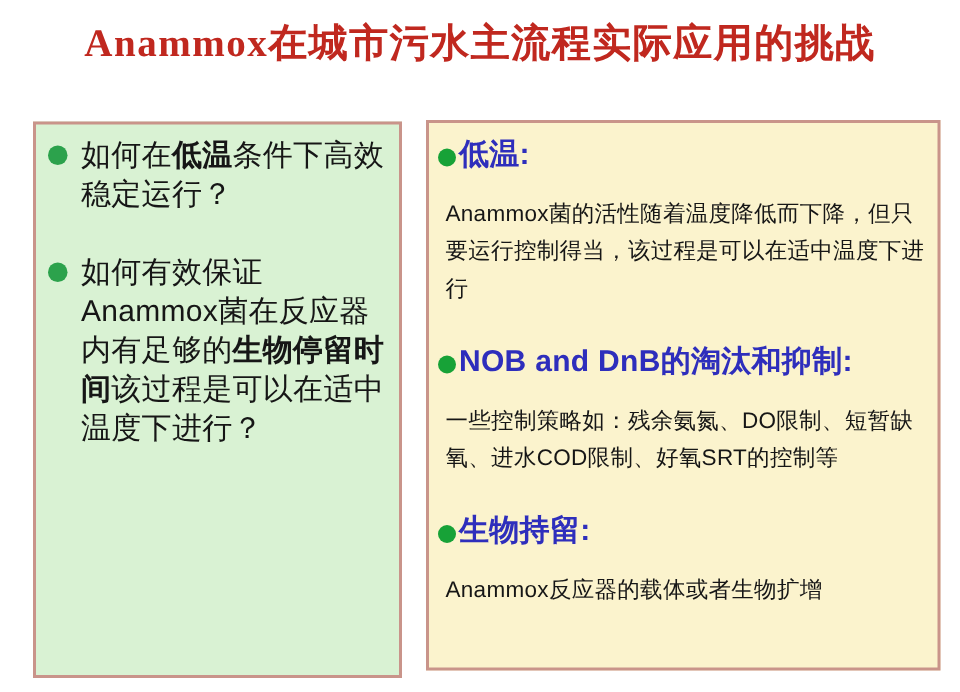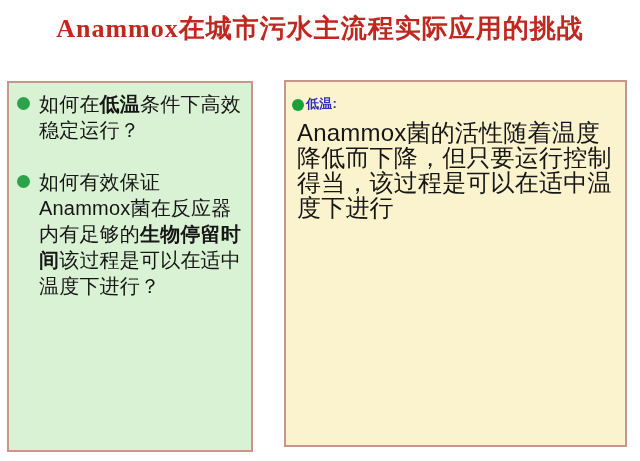--- a/index.html
+++ b/index.html
@@ -23,21 +23,21 @@
     color: var(--title-red, #c0281f);
     white-space: nowrap;
   }
 
   .panel {
     position: absolute;
     border: 2px solid var(--panel-border, #c9948a);
   }
 
   .panel.left {
-    left: 7px; top: 81px;
+    left: 22px; top: 81px;
     width: 246px; height: 371px;
     background: var(--left-panel-bg, #d9f2d3);
     padding: 8px 5px 6px 8px;
   }
 
   .panel.right {
     left: 284px; top: 80px;
     width: 343px; height: 367px;
     background: var(--right-panel-bg, #fbf3cd);
     padding: 9px 5px 6px 6px;
@@ -66,37 +66,37 @@
   }
   .bullet-text b { font-weight: bold; }
 
   .section { margin-bottom: 24px; }
   .section:last-child { margin-bottom: 0; }
 
   .section-heading {
     display: flex;
     align-items: center;
     gap: 2px;
-    font-size: 13px;
+    font-size: 20px;
     line-height: 25px;
     font-weight: bold;
     color: var(--heading-blue, #2e2ebc);
     letter-spacing: 0.2px;
   }
   .section-heading .dot {
     width: 12px; height: 12px;
     flex: 0 0 12px;
     margin-top: 2px;
     background: var(--right-bullet-green, #17a237);
   }
 
   .section-body {
-    margin-top: 4px;
+    margin-top: 14px;
     padding-left: 5px;
-    font-size: 24px;
+    font-size: 15px;
     line-height: 25px;
     color: var(--body-text, #161616);
     letter-spacing: 0.2px;
   }
 </style>
 </head>
 <body>
 
 <div class="slide">
 
@@ -120,17 +120,31 @@
   <div class="panel right">
 
     <div class="section">
       <div class="section-heading">
         <span class="dot"></span>
         <span>低温:</span>
       </div>
       <p class="section-body">Anammox菌的活性随着温度降低而下降，但只要运行控制得当，该过程是可以在适中温度下进行</p>
     </div>
 
+    <div class="section">
+      <div class="section-heading">
+        <span class="dot"></span>
+        <span>NOB and DnB的淘汰和抑制:</span>
+      </div>
+      <p class="section-body">一些控制策略如：残余氨氮、DO限制、短暂缺氧、进水COD限制、好氧SRT的控制等</p>
+    </div>
 
+    <div class="section">
+      <div class="section-heading">
+        <span class="dot"></span>
+        <span>生物持留:</span>
+      </div>
+      <p class="section-body">Anammox反应器的载体或者生物扩增</p>
+    </div>
 
   </div>
 
 </div>
 
 </body></html>

